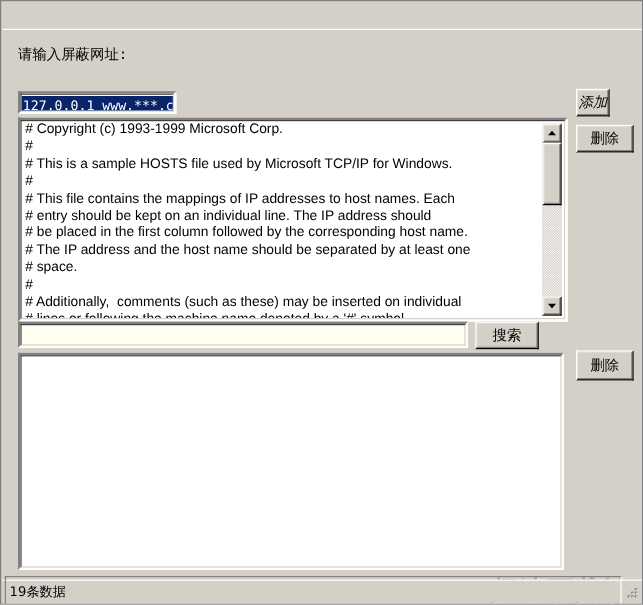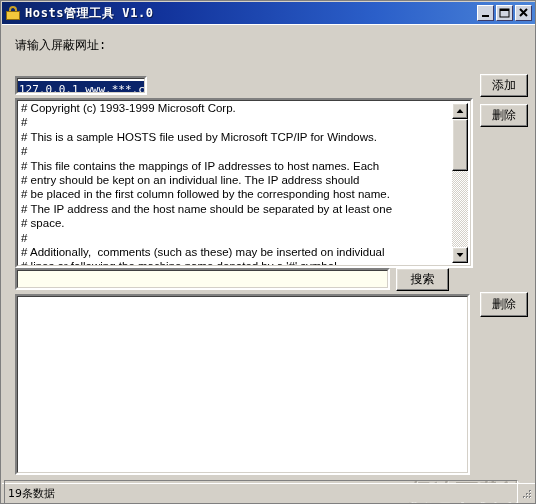--- a/index.html
+++ b/index.html
@@ -199,21 +199,21 @@
     background: #d4d0c8;
     border: 1px solid;
     border-color: #ffffff #000000 #000000 #ffffff;
     box-shadow: inset -1px -1px 0 #808080, inset 1px 1px 0 #dfdcd5;
     box-sizing: border-box;
   }
   .sb-bottom { position: absolute; left: 0; bottom: 0; }
   .arrow { position: absolute; left: 50%; top: 50%; transform: translate(-50%,-50%); }
 
   
-  #btn-add    { position: absolute; left: 478px; top: 49px;  width: 48px; height: 23px; }
+  #btn-add    { position: absolute; left: 478px; top: 49px;  width: 28px; height: 23px; font-style: italic; }
   #btn-del-1  { position: absolute; left: 478px; top: 79px;  width: 48px; height: 23px; }
   #btn-search { position: absolute; left: 394px; top: 243px; width: 53px; height: 23px; }
   #btn-del-2  { position: absolute; left: 478px; top: 267px; width: 48px; height: 25px; }
 
   
   #search-field {
     position: absolute;
     left: 13px; top: 243px;
     width: 375px; height: 22px;
   }
@@ -306,45 +306,20 @@
     width: 16px; height: 16px;
     margin-right: 2px;
     flex: 0 0 auto;
   }
 </style>
 </head>
 <body>
 
 <div id="app">
 
-  <div class="titlebar">
-    <div class="title-icon">
-      <div class="shackle"></div>
-      <div class="body"></div>
-    </div>
-    <div class="title-text">Hosts管理工具 V1.0</div>
-    <div class="win-buttons">
-      <div class="win-btn">
-        <svg width="15" height="14" viewBox="0 0 15 14">
-            <rect x="4" y="9" width="7" height="2" fill="#000"></rect>
-          </svg>
-      </div>
-      <div class="win-btn">
-        <svg width="15" height="14" viewBox="0 0 15 14">
-          <rect x="3" y="3" width="9" height="8" fill="none" stroke="#000" stroke-width="1"></rect>
-          <rect x="3" y="3" width="9" height="2" fill="#000"></rect>
-        </svg>
-      </div>
-      <div class="win-btn">
-        <svg width="15" height="14" viewBox="0 0 15 14">
-          <path d="M4 3 L11 10 M11 3 L4 10" stroke="#000" stroke-width="2" fill="none"></path>
-        </svg>
-      </div>
-    </div>
-  </div>
 
   <div class="client">
 
     <div class="label" style="left:13px; top:12px;">请输入屏蔽网址:</div>
 
     <div id="addr-field" class="sunken">
       <div class="sunken-inner">
         <span id="addr-value">127.0.0.1 www.***.com</span>
       </div>
     </div>

